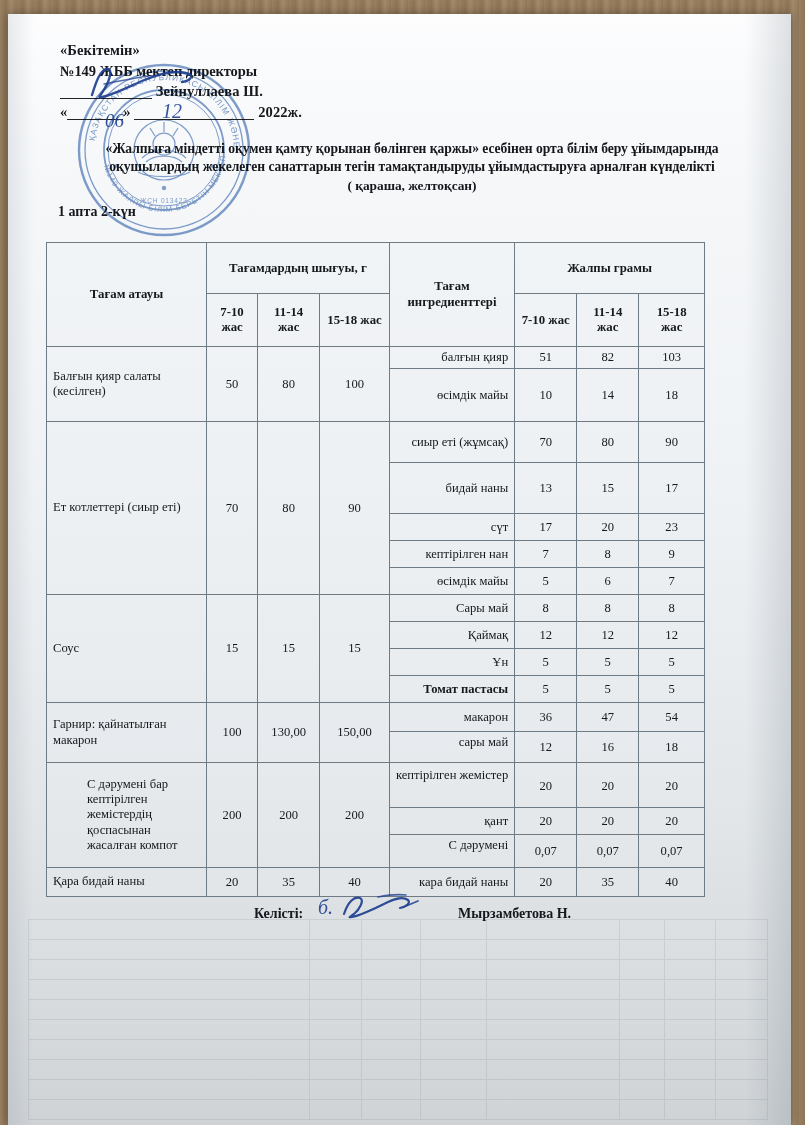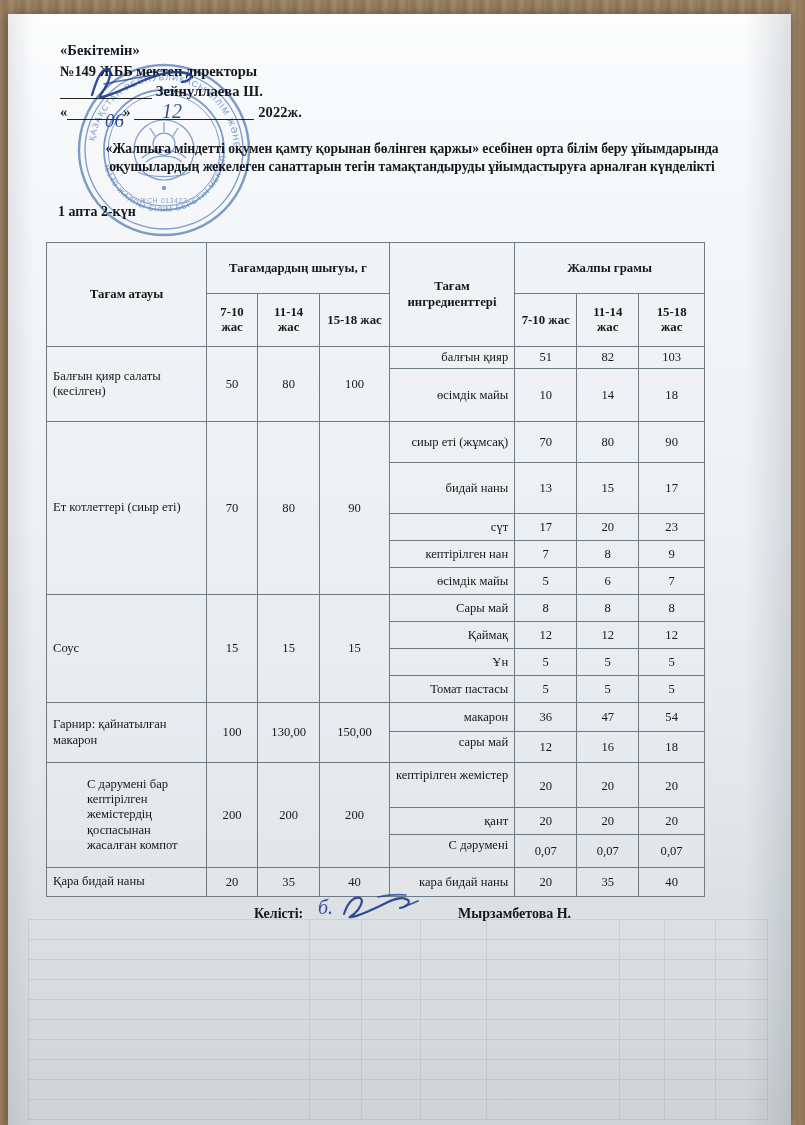--- a/index.html
+++ b/index.html
@@ -287,20 +287,21 @@
           <circle cx="40" cy="104" r="1.8"></circle>
           <circle cx="136" cy="104" r="1.8"></circle>
         </g>
         <text x="88" y="141" text-anchor="middle" font-family="Liberation Sans, sans-serif" font-size="6.6" fill="#2f5fa8" opacity=".85" letter-spacing=".8">ЖСН 013423</text>
       </svg>
     </div>
 
     <div class="title">
       <div>«Жалпыға міндетті оқумен қамту қорынан бөлінген қаржы» есебінен орта білім беру ұйымдарында</div>
       <div>оқушылардың жекелеген санаттарын тегін тамақтандыруды ұйымдастыруға арналған күнделікті</div>
+      <div class="subtitle">( қараша, желтоқсан)</div>
     </div>
 
     <div class="daylabel">1 апта 2-күн</div>
 
     <table class="menu">
 
       <tbody>
           <tr>
         <th class="namehead" rowspan="2" style="width:145px;">Тағам атауы</th>
         <th colspan="3" style="height:44px;">Тағамдардың шығуы, г</th>
@@ -384,21 +385,21 @@
         <td class="num">12</td>
         <td class="num">12</td>
       </tr>
       <tr>
         <td class="ingr" style="height:20px;">Ұн</td>
         <td class="num">5</td>
         <td class="num">5</td>
         <td class="num">5</td>
       </tr>
       <tr>
-        <td class="ingr" style="height:20px;">Томат пастасы</td>
+        <td class="ingr" style="height:20px;font-weight:bold;">Томат пастасы</td>
         <td class="num">5</td>
         <td class="num">5</td>
         <td class="num">5</td>
       </tr>
 
       <tr>
         <td class="dish" rowspan="2">Гарнир: қайнатылған макарон</td>
         <td class="topnum" rowspan="2">100</td>
         <td class="topnum" rowspan="2">130,00</td>
         <td class="topnum" rowspan="2">150,00</td>

